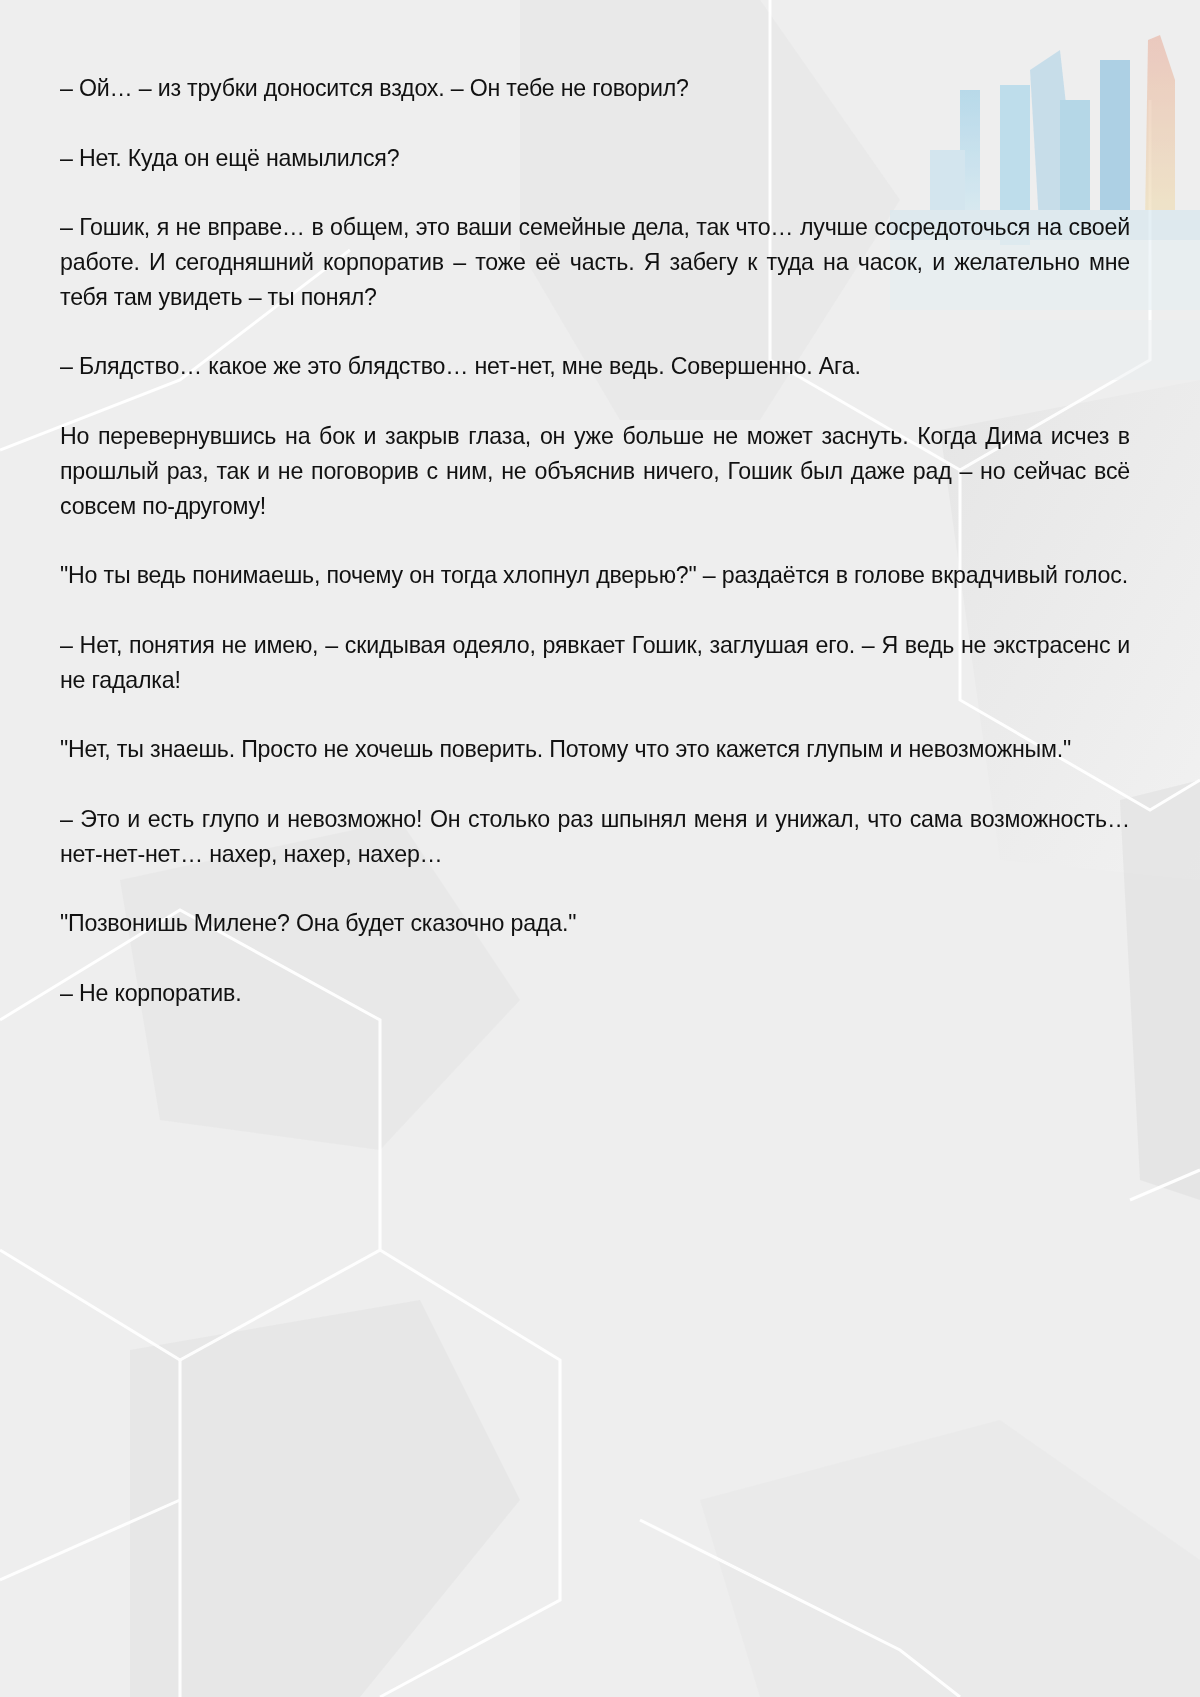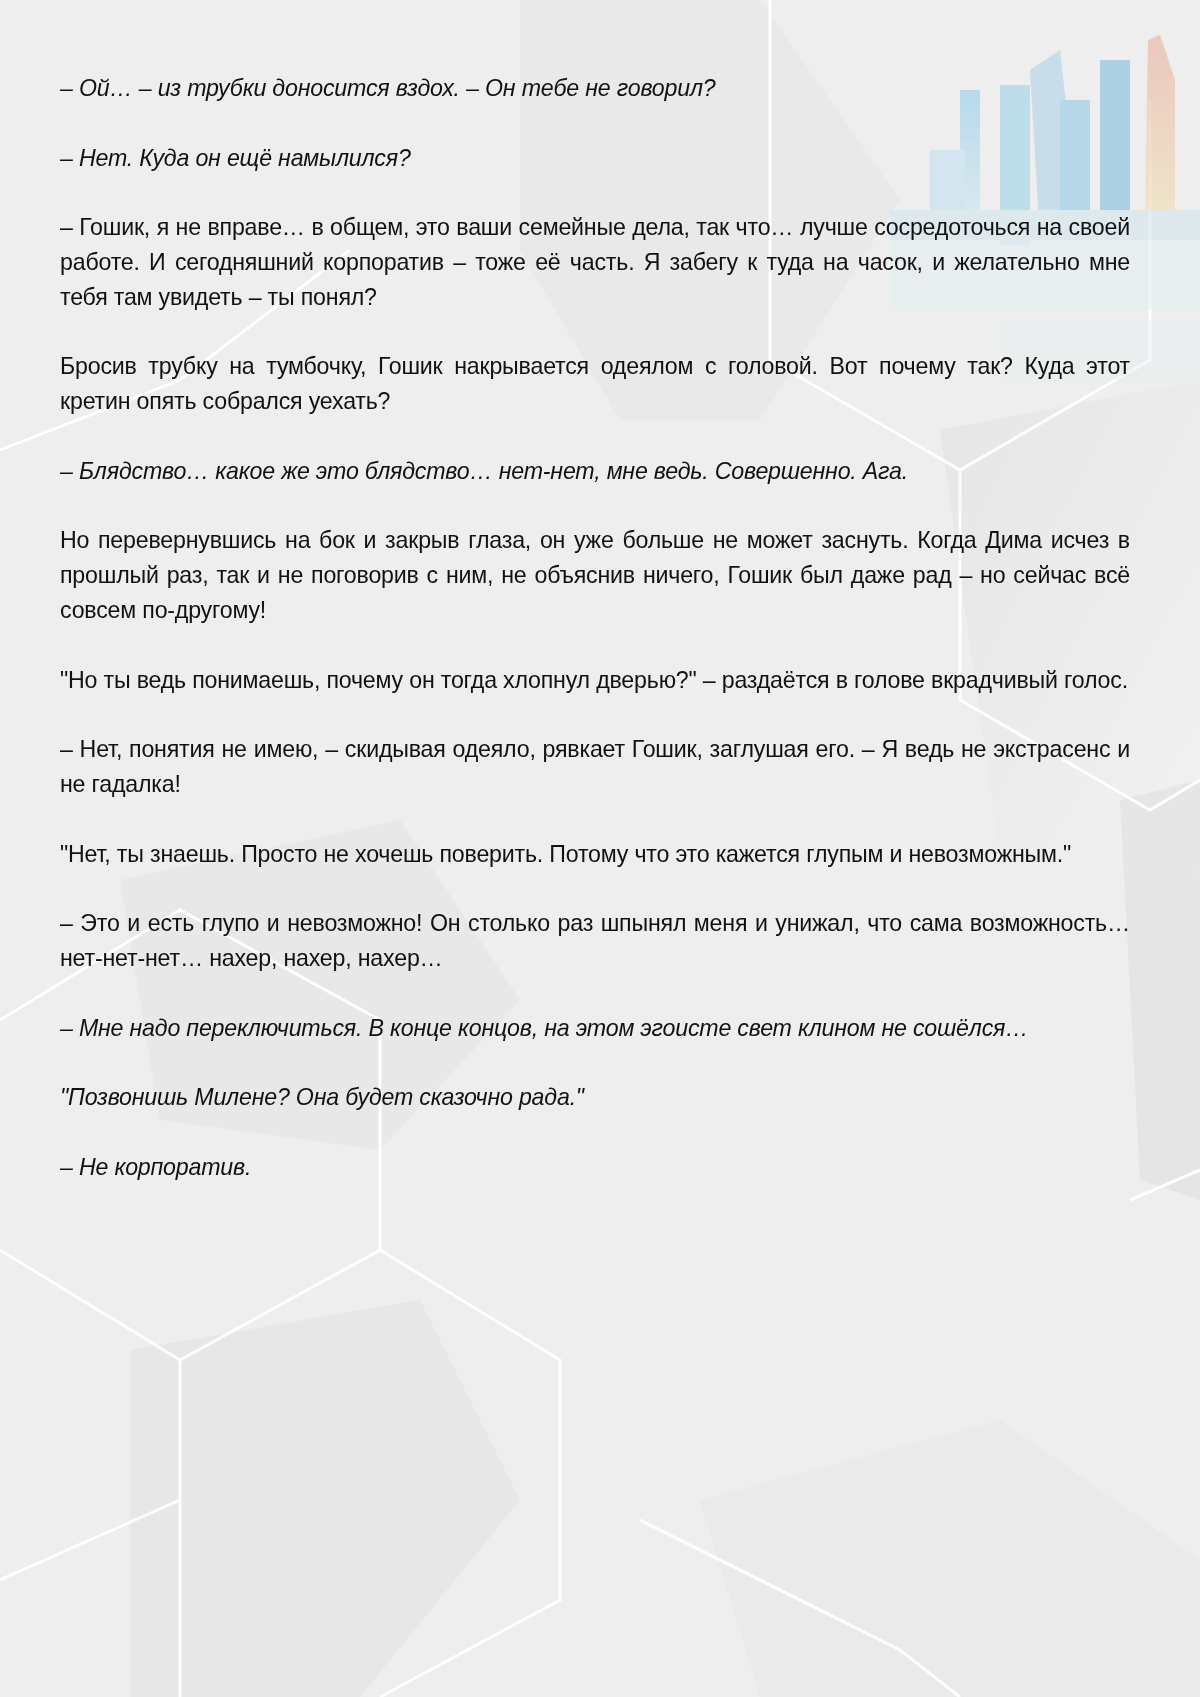--- a/index.html
+++ b/index.html
@@ -11,21 +11,21 @@
   }
   .bg { position: absolute; inset: 0; z-index: 0; }
   .skyline { position: absolute; left: 890px; top: 20px; width: 310px; height: 360px; z-index: 0; opacity: 0.85; }
   .page {
     position: absolute; left: 60px; top: 71px; width: 1070px;
     z-index: 2; color: #111;
     font-size: 23.2px; line-height: 34.8px;
     letter-spacing: -0.2px;
   }
   .page p { margin: 0 0 34.8px 0; text-align: justify; }
-  .page p.nojust { text-align: left; white-space: nowrap; font-style: italic; }
+  .page p.nojust { text-align: left; white-space: nowrap; }
 </style>
 </head>
 <body>
 
 <svg class="bg" width="1200" height="1697" viewBox="0 0 1200 1697" xmlns="http://www.w3.org/2000/svg">
   <defs>
     <linearGradient id="g1" x1="0" y1="0" x2="1" y2="1">
       <stop offset="0" stop-color="#e2e2e2"></stop>
       <stop offset="1" stop-color="#f3f3f3"></stop>
     </linearGradient>
@@ -72,23 +72,21 @@
     <rect x="0" y="190" width="310" height="30" fill="#d8e8ef"></rect>
     <rect x="0" y="220" width="310" height="70" fill="#e4eef2" opacity="0.8"></rect>
     <rect x="110" y="300" width="200" height="60" fill="#e8eef0" opacity="0.6"></rect>
   </g>
 </svg>
 
 <main class="page">
   <p class="nojust">– Ой… – из трубки доносится вздох. – Он тебе не говорил?</p>
   <p class="nojust">– Нет. Куда он ещё намылился?</p>
   <p>– Гошик, я не вправе… в общем, это ваши семейные дела, так что… лучше сосредоточься на своей работе. И сегодняшний корпоратив – тоже её часть. Я забегу к туда на часок, и желательно мне тебя там увидеть – ты понял?</p>
-  <p>Бросив трубку на тумбочку, Гошик накрывается одеялом с головой. Вот почему так? Куда этот кретин опять собрался уехать?</p>
   <p class="nojust">– Блядство… какое же это блядство… нет-нет, мне ведь. Совершенно. Ага.</p>
   <p>Но перевернувшись на бок и закрыв глаза, он уже больше не может заснуть. Когда Дима исчез в прошлый раз, так и не поговорив с ним, не объяснив ничего, Гошик был даже рад – но сейчас всё совсем по-другому!</p>
   <p>"Но ты ведь понимаешь, почему он тогда хлопнул дверью?" – раздаётся в голове вкрадчивый голос.</p>
   <p>– Нет, понятия не имею, – скидывая одеяло, рявкает Гошик, заглушая его. – Я ведь не экстрасенс и не гадалка!</p>
   <p>"Нет, ты знаешь. Просто не хочешь поверить. Потому что это кажется глупым и невозможным."</p>
   <p>– Это и есть глупо и невозможно! Он столько раз шпынял меня и унижал, что сама возможность… нет-нет-нет… нахер, нахер, нахер…</p>
-  <p class="nojust">– Мне надо переключиться. В конце концов, на этом эгоисте свет клином не сошёлся…</p>
   <p class="nojust">"Позвонишь Милене? Она будет сказочно рада."</p>
   <p class="nojust">– Не корпоратив.</p>
 </main>
 
 </body></html>

